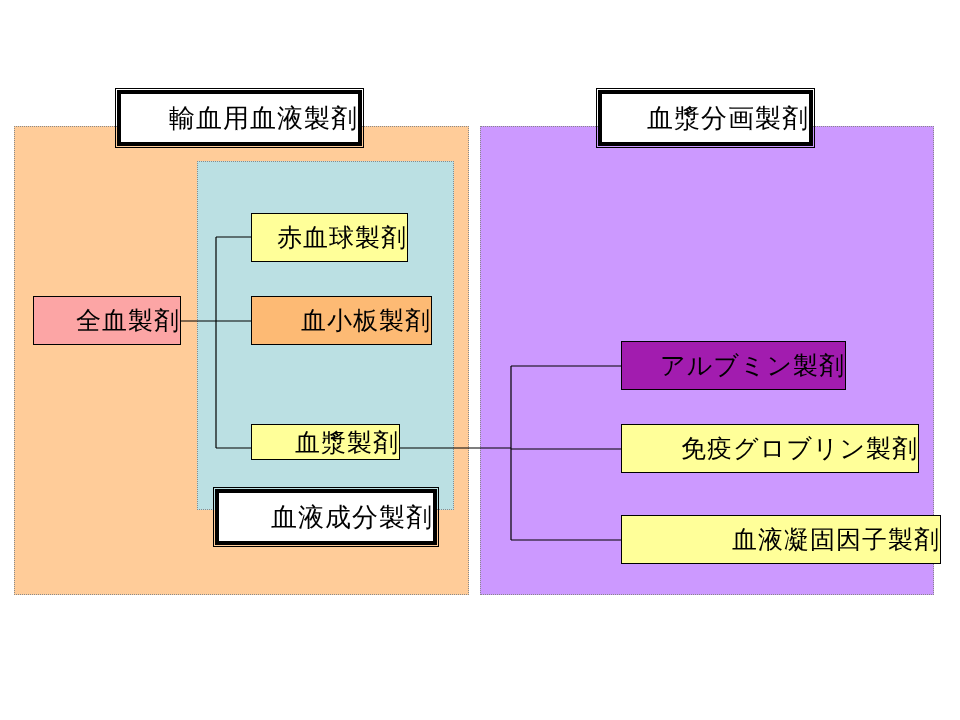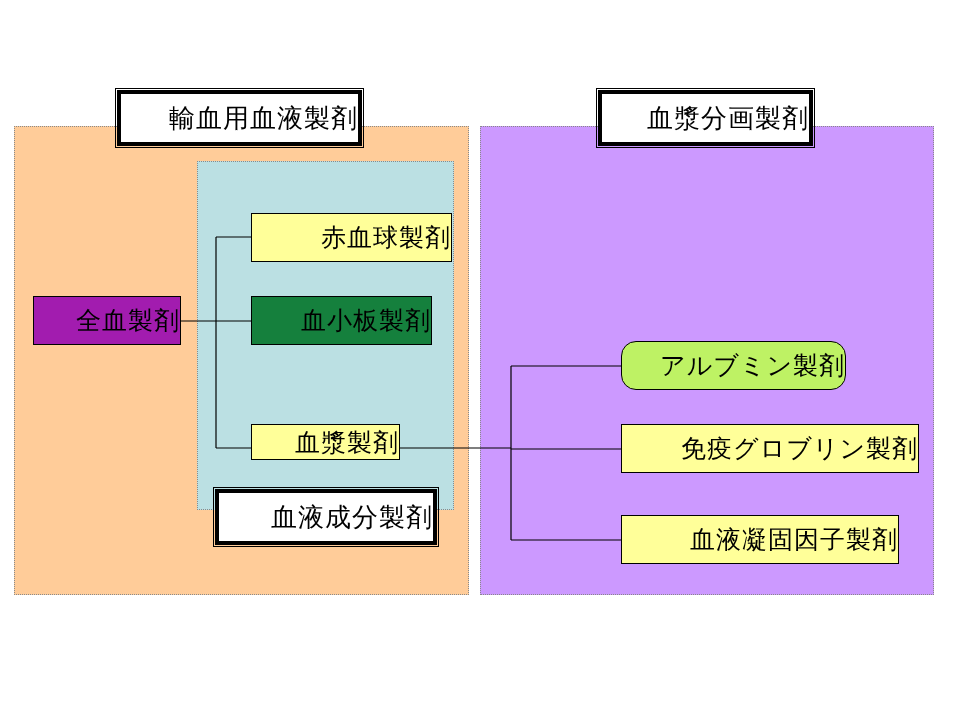--- a/index.html
+++ b/index.html
@@ -26,26 +26,26 @@
       outline: 1px solid #000;
       outline-offset: 1px;
       font-size: 26px;
     }
 
     #title-transfusion { left: 117px; top: 90px; width: 245px; height: 56px; }
     #title-fraction { left: 598px; top: 90px; width: 215px; height: 56px; }
     #title-components { left: 215px; top: 489px; width: 222px; height: 56px; }
 
     #box-whole-blood { left: 33px; top: 296px; width: 148px; height: 49px; }
-    #box-rbc { left: 251px; top: 213px; width: 201px; height: 49px; }
+    #box-rbc { left: 251px; top: 213px; width: 157px; height: 49px; }
     #box-platelet { left: 251px; top: 296px; width: 181px; height: 49px; }
     #box-plasma { left: 251px; top: 424px; width: 149px; height: 36px; }
     #box-albumin { left: 621px; top: 341px; width: 225px; height: 49px; }
     #box-ig { left: 621px; top: 424px; width: 298px; height: 49px; }
-    #box-coag { left: 621px; top: 515px; width: 278px; height: 49px; }
+    #box-coag { left: 621px; top: 515px; width: 320px; height: 49px; }
 
     svg#connectors { position: absolute; left: 0; top: 0; width: 960px; height: 720px; pointer-events: none; }
     svg#connectors line { stroke: #000; stroke-width: 1.2; }
   </style>
 </head>
 <body>
 
 <div class="panel" id="panel-transfusion" style="background: rgb(255, 204, 153);"></div>
 <div class="panel" id="panel-components" style="background: rgb(187, 224, 227);"></div>
 <div class="panel" id="panel-fraction" style="background: rgb(204, 153, 255);"></div>
@@ -65,33 +65,33 @@
 <div class="box title-box" id="title-transfusion">
   <span>輸血用血液製剤</span>
 </div>
 <div class="box title-box" id="title-fraction">
   <span>血漿分画製剤</span>
 </div>
 <div class="box title-box" id="title-components">
   <span>血液成分製剤</span>
 </div>
 
-<div class="box leaf" id="box-whole-blood" style="background: #a21caf;">
+<div class="box leaf" id="box-whole-blood" style="background: #fca5a5;">
   <span>全血製剤</span>
 </div>
 <div class="box leaf" id="box-rbc" style="background: rgb(255, 255, 153);">
   <span>赤血球製剤</span>
 </div>
-<div class="box leaf" id="box-platelet" style="background: #15803d;">
+<div class="box leaf" id="box-platelet" style="background: #fdba74;">
   <span>血小板製剤</span>
 </div>
 <div class="box leaf" id="box-plasma" style="background: rgb(255, 255, 153);">
   <span>血漿製剤</span>
 </div>
-<div class="box leaf" id="box-albumin" style="background: #bef264; border-radius: 15px;">
+<div class="box leaf" id="box-albumin" style="background: #a21caf;">
   <span>アルブミン製剤</span>
 </div>
 <div class="box leaf" id="box-ig" style="background: rgb(255, 255, 153);">
   <span>免疫グロブリン製剤</span>
 </div>
 <div class="box leaf" id="box-coag" style="background: rgb(255, 255, 153);">
   <span>血液凝固因子製剤</span>
 </div>
 
 </body></html>

